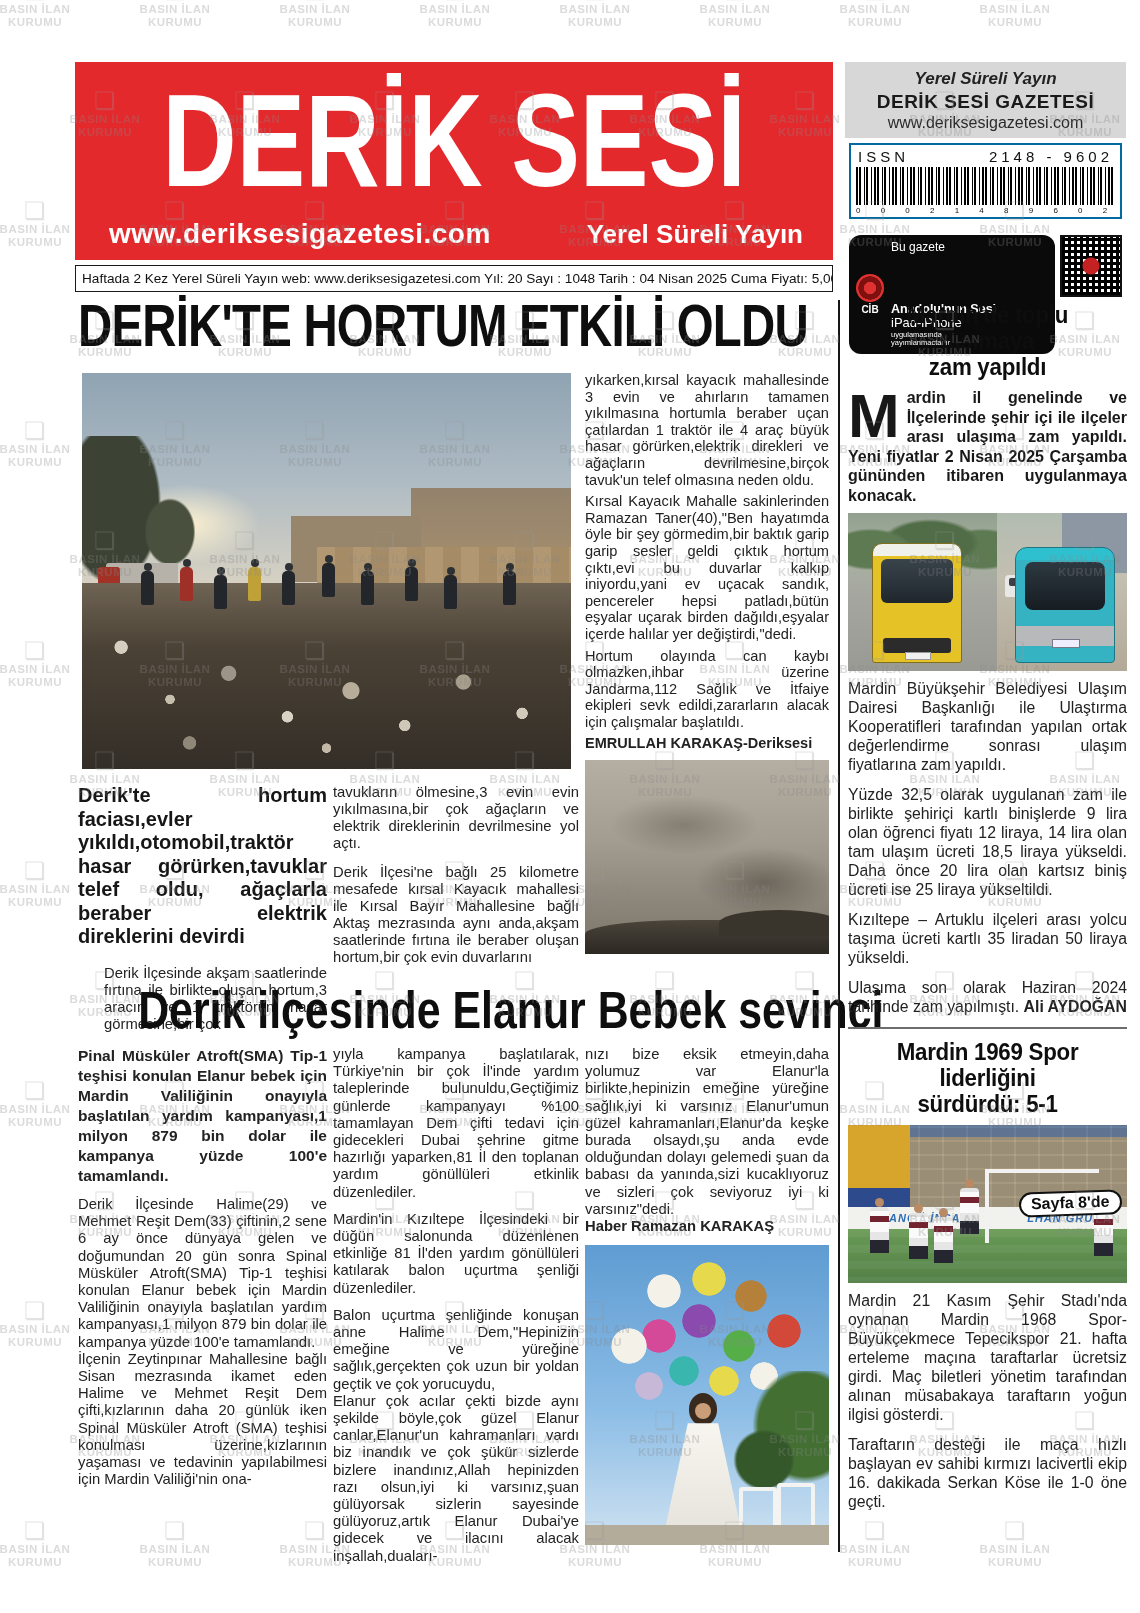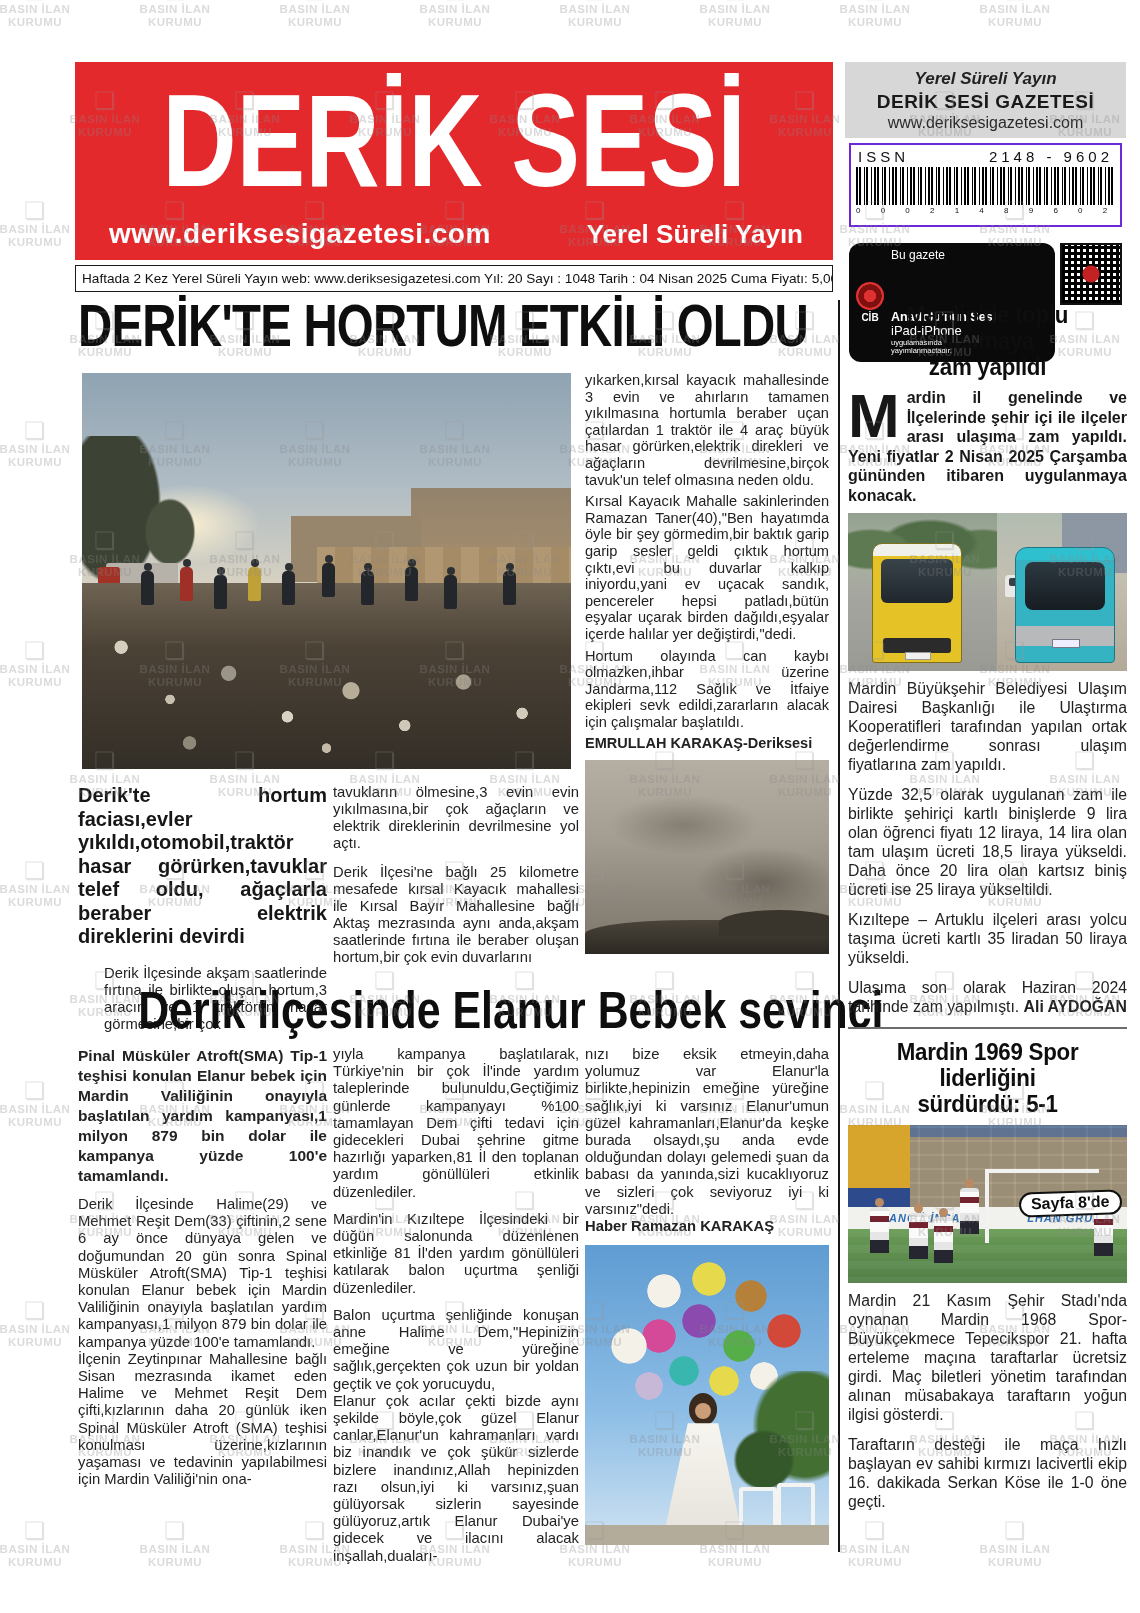--- a/index.html
+++ b/index.html
@@ -20,21 +20,21 @@
       justify-content:space-between;align-items:baseline;color:#fff;}
   .mh-url{font-size:28px;font-weight:bold;letter-spacing:.5px;}
   .mh-pub{font-size:26px;font-weight:bold;}
 
   
   .corner-box{position:absolute;left:845px;top:62px;width:281px;height:233px;background:#fff;}
   .cb-top{background:#d7d7d7;text-align:center;padding:7px 4px 6px;}
   .cb-l1{font-style:italic;font-weight:bold;font-size:17px;color:#222;}
   .cb-l2{font-weight:bold;font-size:19px;letter-spacing:.5px;color:#1a1a1a;margin-top:2px;}
   .cb-l3{font-size:16px;color:#2a2a2a;margin-top:1px;}
-  .barcode-box{margin:5px 4px 16px;border:2px solid #6d28d9;padding:3px 5px 10px;background:#fff;}
+  .barcode-box{margin:5px 4px 16px;border:2px solid #0369a1;padding:3px 5px 2px;background:#fff;}
   .issn-row{display:flex;justify-content:space-between;font-size:15px;letter-spacing:4px;
       font-weight:normal;color:#111;padding:0 2px 2px;}
   .bars{height:38px;background:repeating-linear-gradient(90deg,#000 0 2px,#fff 2px 3px,#000 3px 5px,
       #fff 5px 8px,#000 8px 9px,#fff 9px 10px,#000 10px 12px,#fff 12px 15px,#000 15px 16px,#fff 16px 18px);}
   .bc-digits{font-size:8px;letter-spacing:9px;color:#111;margin-top:1px;white-space:nowrap;overflow:hidden;}
   .cb-bottom{display:flex;gap:5px;margin:5px 4px 0;align-items:stretch;}
   .cib-box{flex:1;background:#0a0a0a;border-radius:12px;color:#fff;display:flex;gap:7px;
       padding:6px 7px;align-items:center;}
   .cib-left{text-align:center;}
   .cib-emblem{width:28px;height:28px;border-radius:50%;margin:0 auto;

